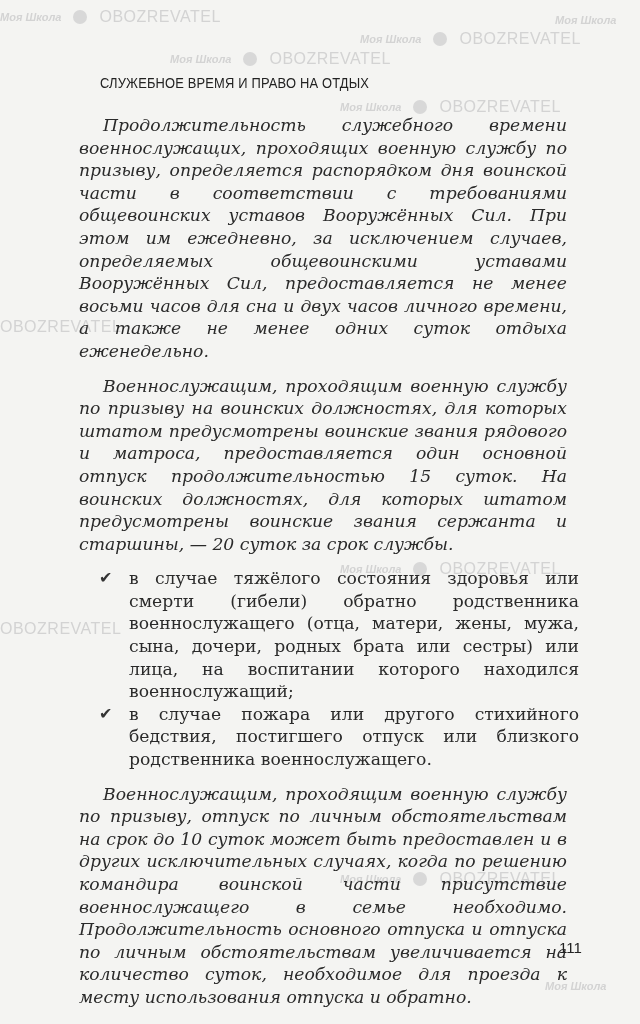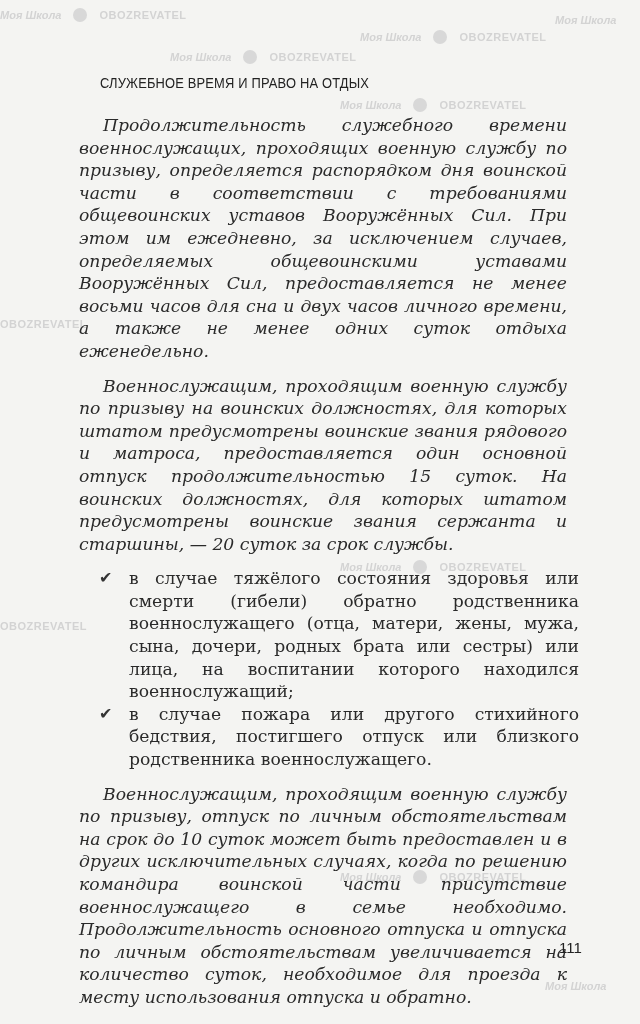--- a/index.html
+++ b/index.html
@@ -2,21 +2,21 @@
 <html><head>
 <meta charset="utf-8">
 <style>
   html, body { margin:0; padding:0; }
   body {
     width:640px; height:1024px; background:#f4f4f2; position:relative; overflow:hidden;
     font-family:"DejaVu Serif", serif; color:#2a2a2a;
   }
   .wm { position:absolute; color:#d3d3d3; font-family:"Liberation Sans", sans-serif; font-size:11px; font-style:italic; font-weight:bold; white-space:nowrap; display:flex; align-items:center; gap:12px; }
   .wm .circ { width:14px; height:14px; border-radius:50%; background:#d8d8d8; display:inline-block; }
-  .wm .ob { font-style:normal; font-weight:bold; letter-spacing:0.5px; font-size:11px; }
+  .wm .ob { font-style:normal; font-weight:normal; letter-spacing:0.5px; font-size:16px; }
   .header { position:absolute; left:100px; top:74px; font-family:"Liberation Sans", sans-serif; font-size:15px; color:#222; letter-spacing:0.2px; transform:scaleX(0.86); transform-origin:left; }
   .text { position:absolute; left:67px; top:102px; width:512px; font-size:17.2px; line-height:22.6px; text-align:justify; }
   .p { margin:12px; text-indent:24px;font-style:italic; }
   ul { list-style:none; margin:0; padding:0 0 0 62px; }
   li { position:relative; text-align:justify; }
   li .chk { position:absolute; left:-30px; top:0; font-size:16px; color:#333; }
   .pagenum { position:absolute; left:559px; top:939px; font-family:"Liberation Sans", sans-serif; font-size:15px; color:#222; }
 </style>
 </head>
 <body>

